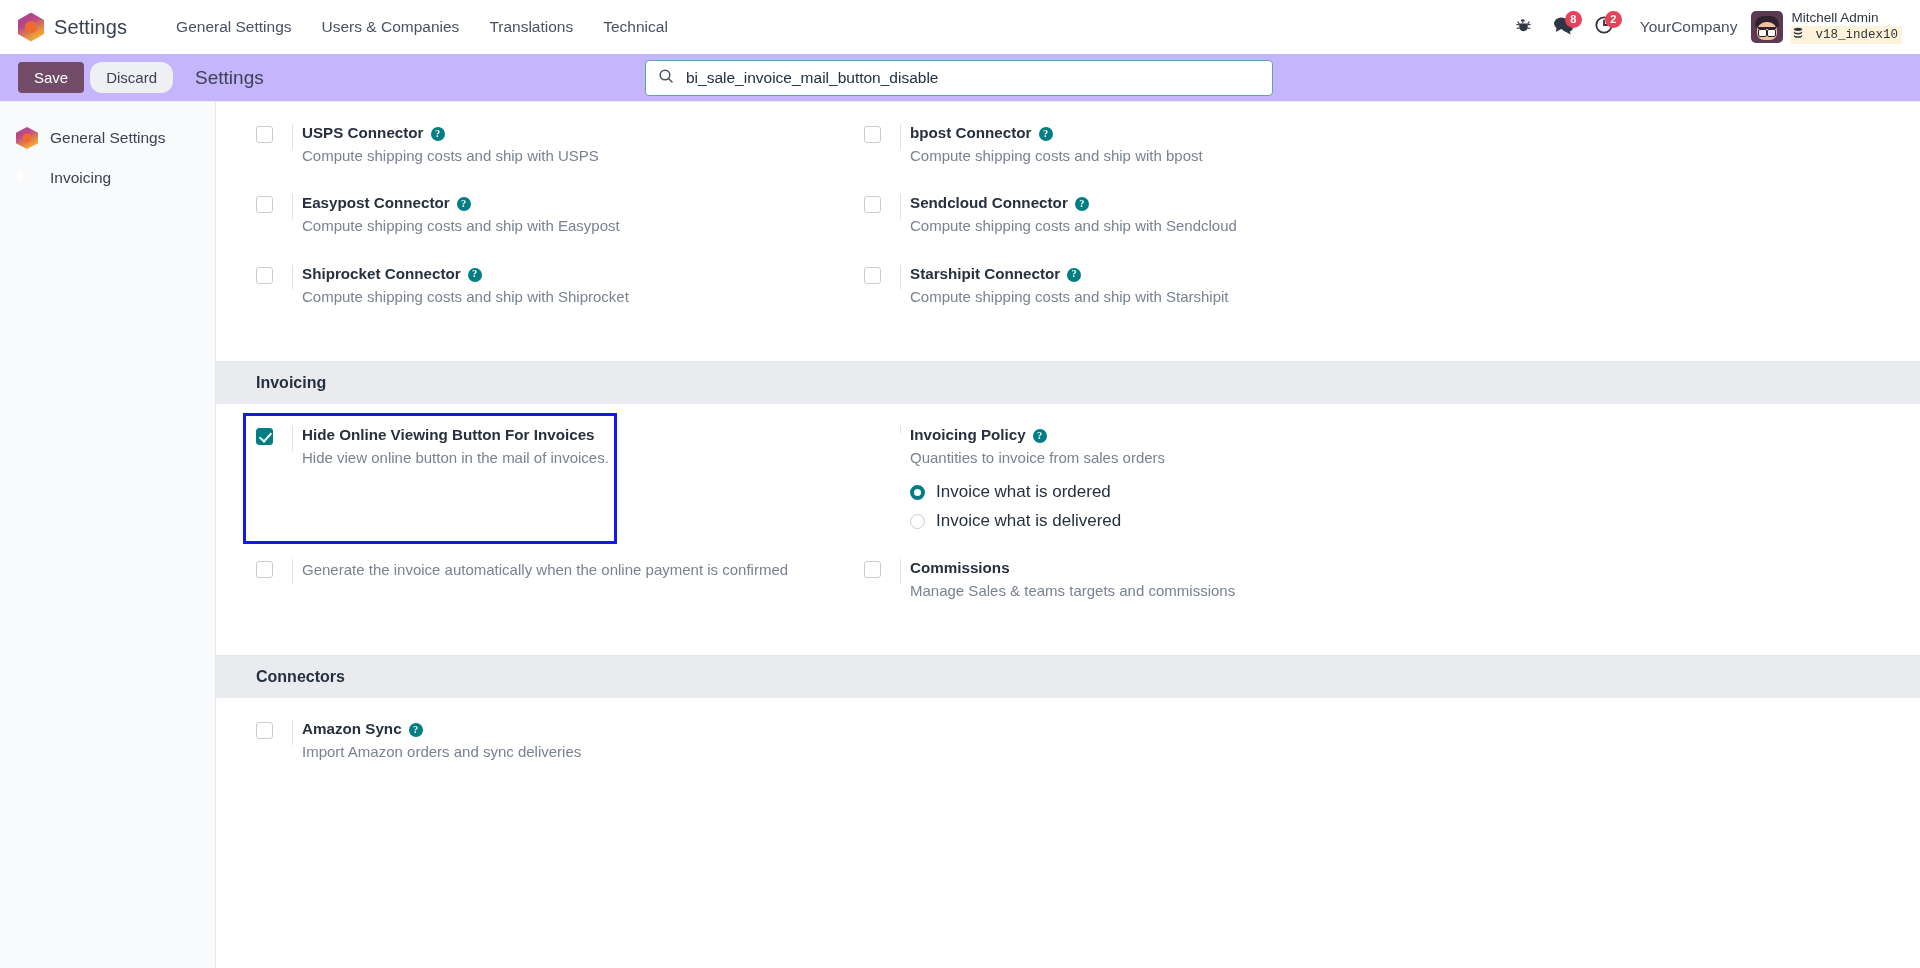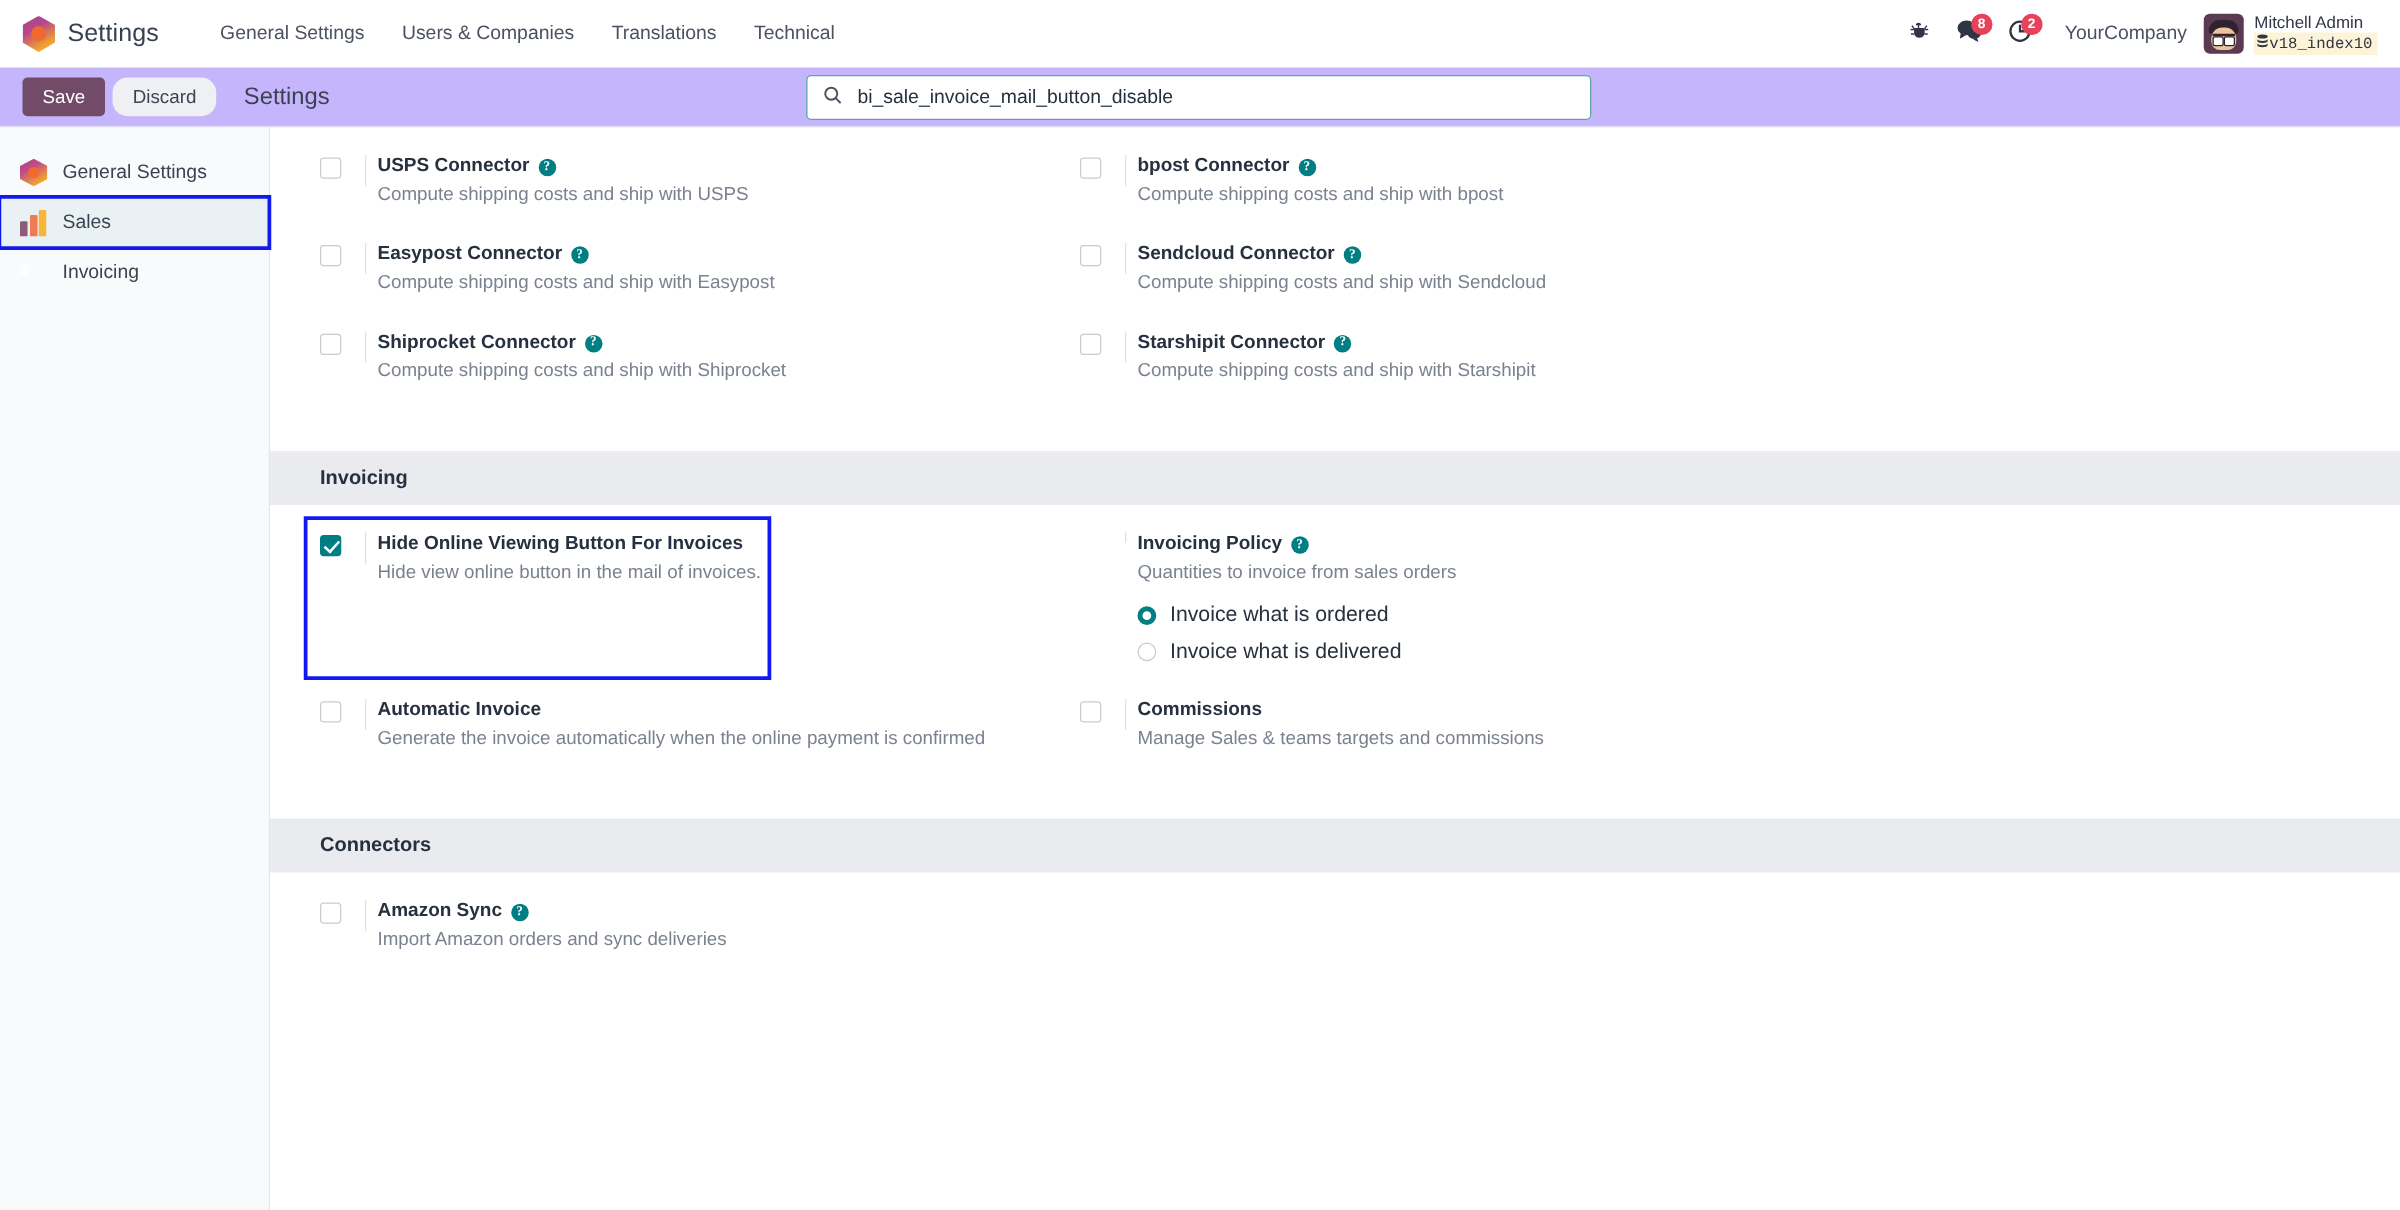--- a/index.html
+++ b/index.html
@@ -100,21 +100,21 @@
   }
   .avatar .glasses::before { left:0; }
   .avatar .glasses::after { right:0; }
   .user-text { display: flex; flex-direction: column; line-height: 1.15; }
   .user-name { font-size: 13.5px; color: #2f3542; white-space: nowrap; }
   .db-badge {
     background: #fdf3d8;
     font-family: "Liberation Mono", monospace;
     font-size: 12.5px; color: #2f3542;
     padding: 1px 4px 1px 2px;
-    display: flex; align-items: center; gap: 0;
+    display: flex; align-items: center; gap: 12px;
     white-space: nowrap;
   }
 
   
   .control-bar {
     height: 48px;
     display: flex; align-items: center;
     padding: 0 18px;
     background: #c4b5fd;
     position: relative;
@@ -407,28 +407,20 @@
 
   <div class="settings-sidebar">
     <div class="side-item">
       <span class="side-ico ico-general">
         <span class="hex"></span>
           <span class="dot"></span>
       </span>
       <span>General Settings</span>
     </div>
 
-    <div class="side-item active focus-outline">
-      <span class="side-ico ico-sales">
-        <i></i>
-          <i></i>
-          <i></i>
-      </span>
-      <span>Sales</span>
-    </div>
 
     <div class="side-item">
       <span class="side-ico">
         <span class="ico-invoicing"></span>
       </span>
       <span>Invoicing</span>
     </div>
   </div>
 
   <div class="settings-main">
@@ -556,23 +548,20 @@
               </span>
             </span>
           </span>
         </div>
 
         <div class="setting-cell">
           <span class="cb-col">
             <span class="checkbox"></span>
           </span>
           <span class="cell-body">
-            <span class="cell-title">
-              <span>Automatic Invoice</span>
-            </span>
             <span class="cell-desc">Generate the invoice automatically when the online payment is confirmed</span>
           </span>
         </div>
 
         <div class="setting-cell">
           <span class="cb-col">
             <span class="checkbox"></span>
           </span>
           <span class="cell-body">
             <span class="cell-title">

